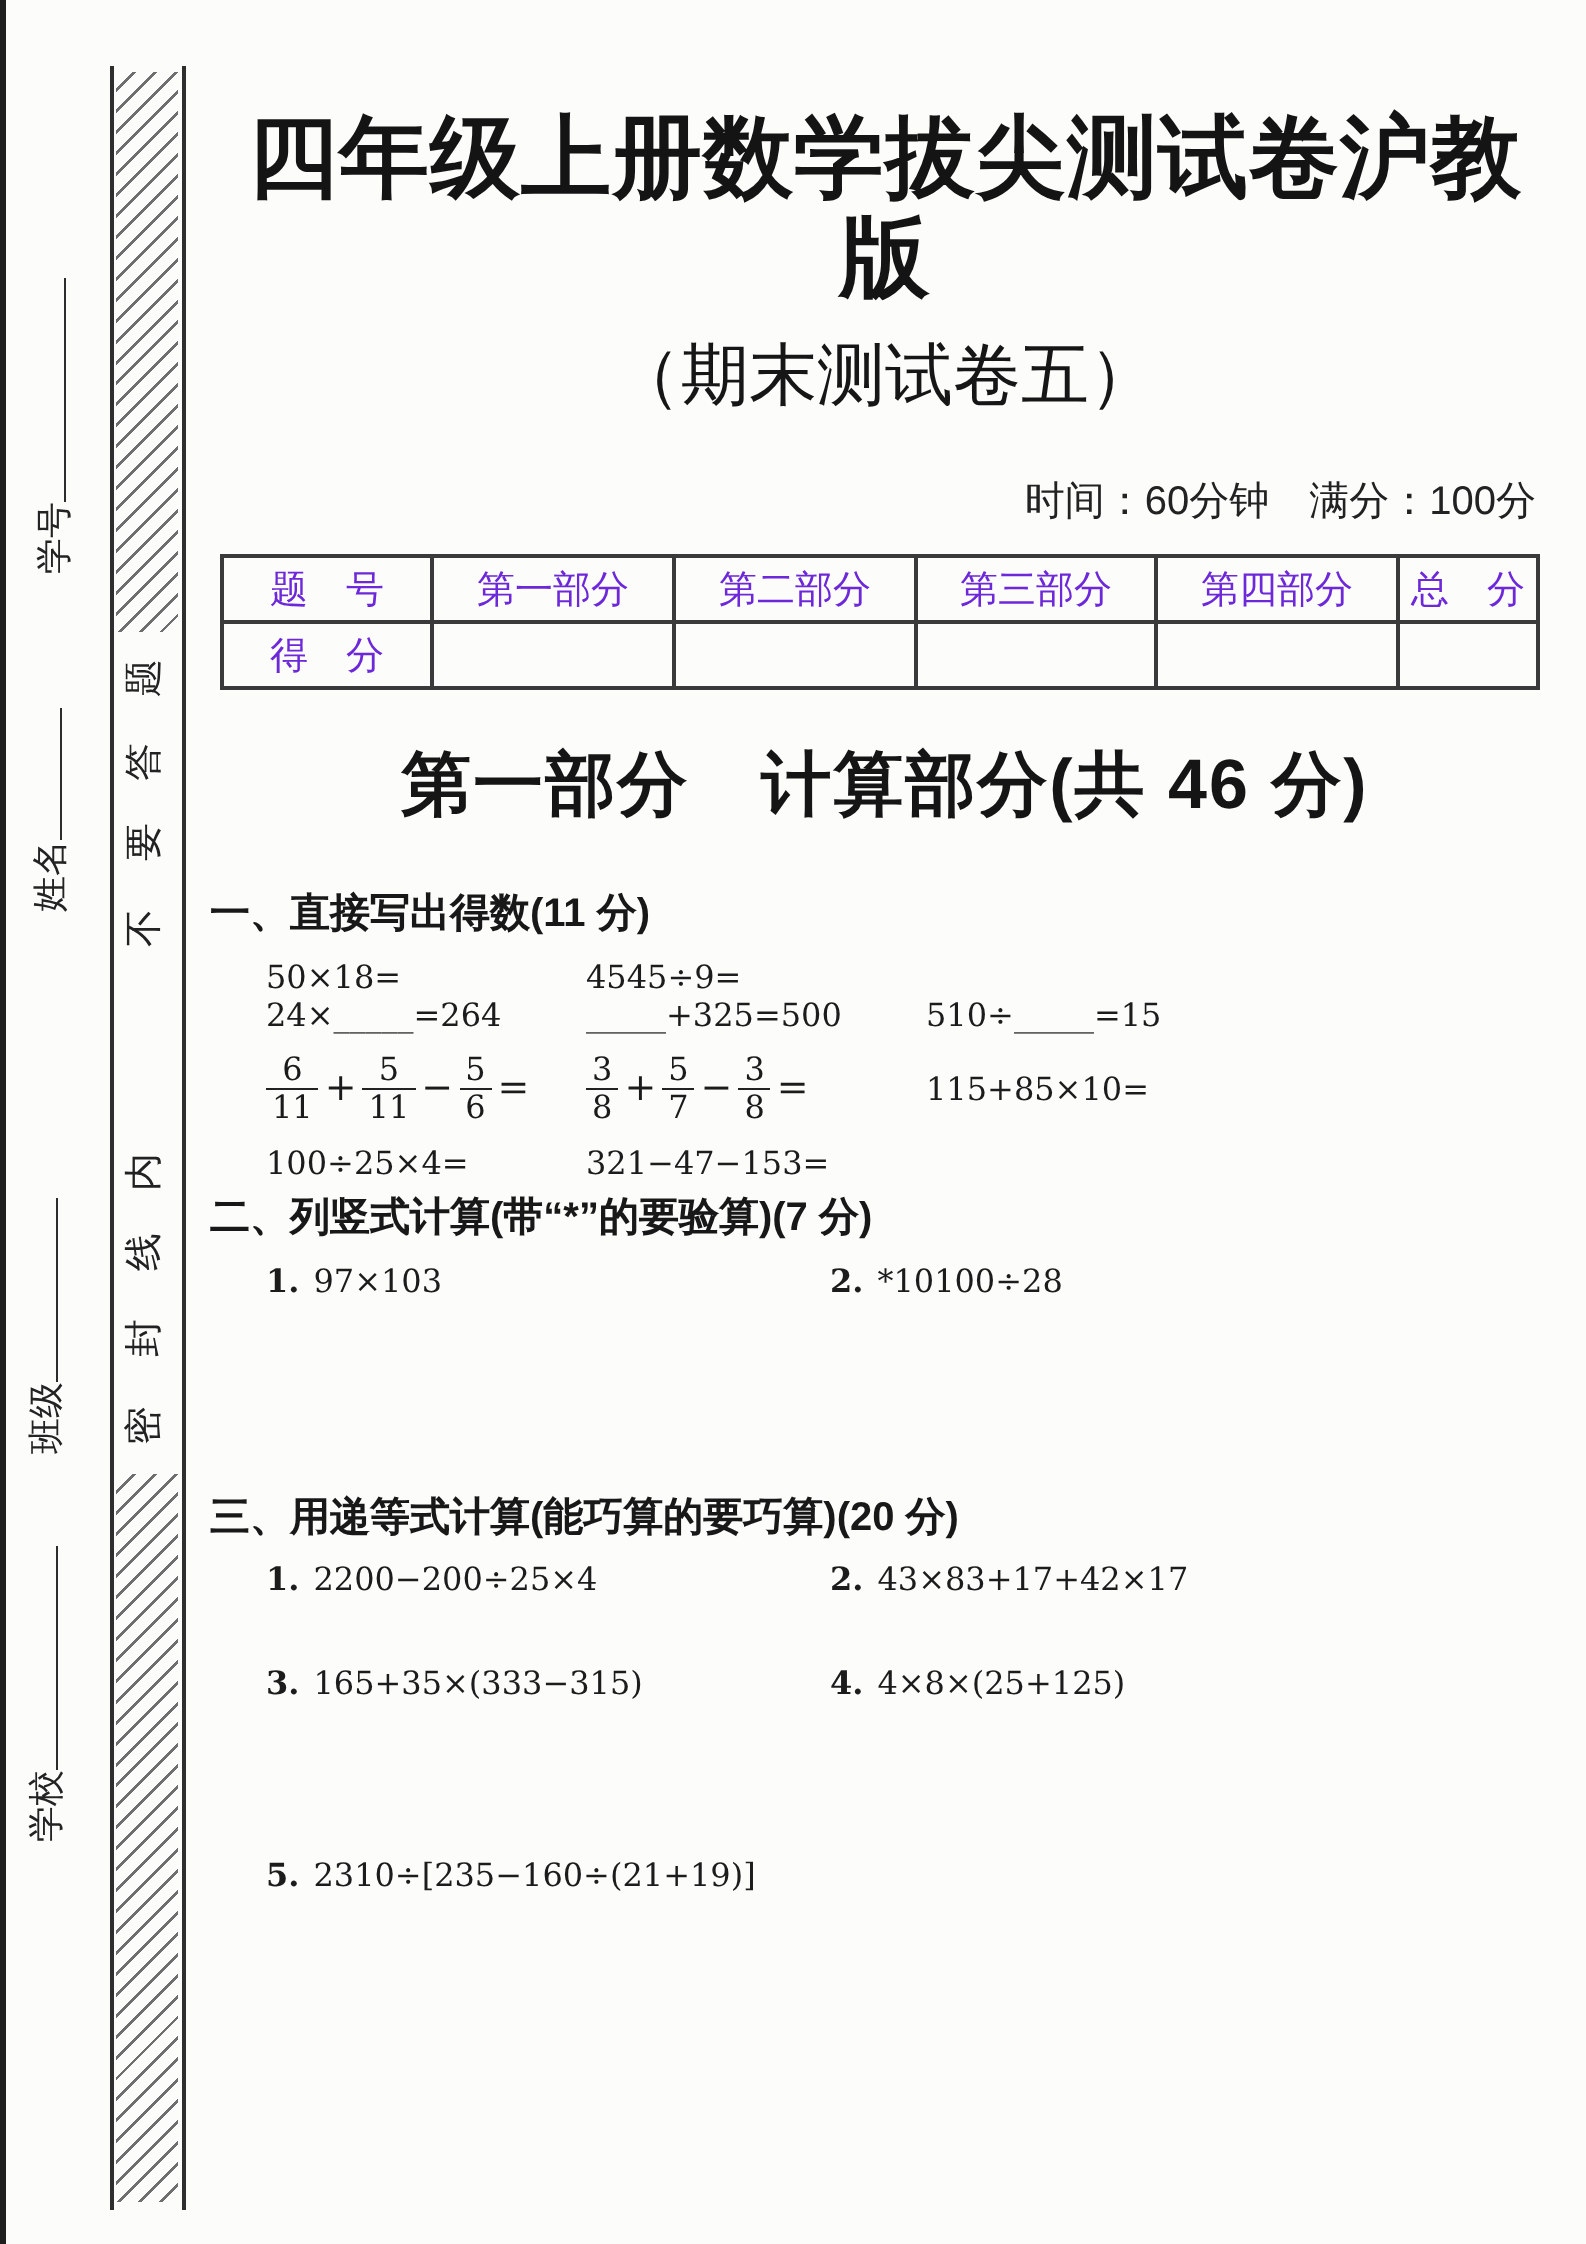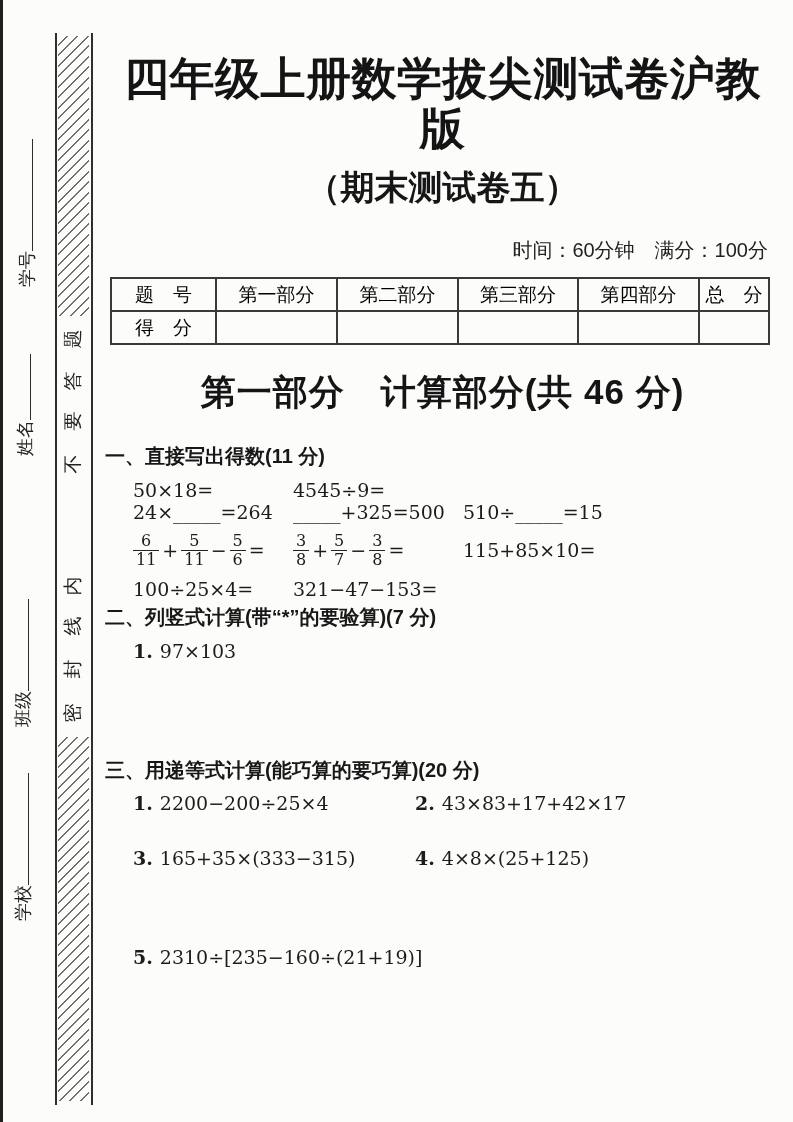--- a/index.html
+++ b/index.html
@@ -22,34 +22,34 @@
     font-size:19px;color:#222;transform:rotate(-90deg);line-height:22px;}
   .vlabel{position:absolute;transform-origin:0 0;transform:rotate(-90deg);
     height:26px;line-height:26px;white-space:nowrap;font-size:18px;color:#232323;}
   .ul{display:inline-block;border-bottom:1.6px solid #2c2c2c;height:1em;vertical-align:baseline;}
   .w112{width:112px;} .w66{width:66px;} .w92{width:92px;}
 
   
   .content{position:absolute;left:105px;top:42px;width:675px;}
   .title{margin-top:12px;text-align:center;font-size:45px;font-weight:900;
     letter-spacing:0.5px;line-height:1.1;color:#141414;}
-  .subtitle{margin-top:12px;text-align:center;font-size:34px;font-weight:700;color:#161616;}
+  .subtitle{margin-top:12px;text-align:center;font-size:34px;font-weight:400;color:#161616;}
   .meta{margin-top:26px;text-align:right;font-size:20px;padding-right:12px;color:#222;}
 
   table.score{margin:13px 0 0 5px;border-collapse:collapse;width:658px;
-    font-size:19px;color:#000000;table-layout:fixed;}
+    font-size:19px;color:#6d28d9;table-layout:fixed;}
   table.score td{border:2px solid #3a3a3a;height:31px;text-align:center;padding:0;}
   .c0{width:103px;} .c1{width:119px;} .c2{width:119px;} .c3{width:118px;} .c4{width:119px;} .c5{width:68px;}
 
   .part-heading{margin-top:24px;text-align:center;font-size:35px;font-weight:900;
     letter-spacing:1px;color:#151515;}
   .qtitle{font-size:20px;font-weight:800;color:#181818;}
   .qt1{margin-top:27px;} .qt2{margin-top:4px;} .qt3{margin-top:95px;}
 
-  .expr{font-family:"DejaVu Serif","Liberation Serif",serif;font-size:19px;color:#1c1c1c;}
+  .expr{font-family:"DejaVu Serif","Liberation Serif",serif;font-size:16px;color:#1c1c1c;}
   .grid3{display:grid;grid-template-columns:160px 170px 1fr;padding-left:28px;}
   .grid2{display:grid;grid-template-columns:282px 1fr;padding-left:28px;}
   .r1{margin-top:9px;} .r2{} .r4{margin-top:5px;}
   .fracrow{margin-top:4px;min-height:46px;}
   .fcell{display:flex;align-items:center;}
   .fr{display:inline-block;text-align:center;font-size:16px;line-height:1.12;
     font-family:"DejaVu Serif","Liberation Serif",serif;}
   .fr .n{display:block;border-bottom:1.6px solid #222;padding:0 3px;}
   .fr .d{display:block;padding:0 3px;}
   .op{margin:0 3px;font-size:19px;font-family:"DejaVu Serif","Liberation Serif",serif;}
@@ -169,20 +169,21 @@
     </div>
     <div class="grid3 expr r4">
       <span>100÷25×4=</span>
       <span>321−47−153=</span>
       <span></span>
     </div>
 
     <div class="qtitle qt2">二、列竖式计算(带“*”的要验算)(7 分)</div>
     <div class="grid2 expr items">
       <span><b class="no">1.</b><span>97×103</span></span>
+      <span><b class="no">2.</b><span>*10100÷28</span></span>
     </div>
 
     <div class="qtitle qt3">三、用递等式计算(能巧算的要巧算)(20 分)</div>
     <div class="grid2 expr it3-1">
       <span><b class="no">1.</b><span>2200−200÷25×4</span></span>
       <span><b class="no">2.</b><span>43×83+17+42×17</span></span>
     </div>
     <div class="grid2 expr it3-2">
       <span><b class="no">3.</b><span>165+35×(333−315)</span></span>
       <span><b class="no">4.</b><span>4×8×(25+125)</span></span>

